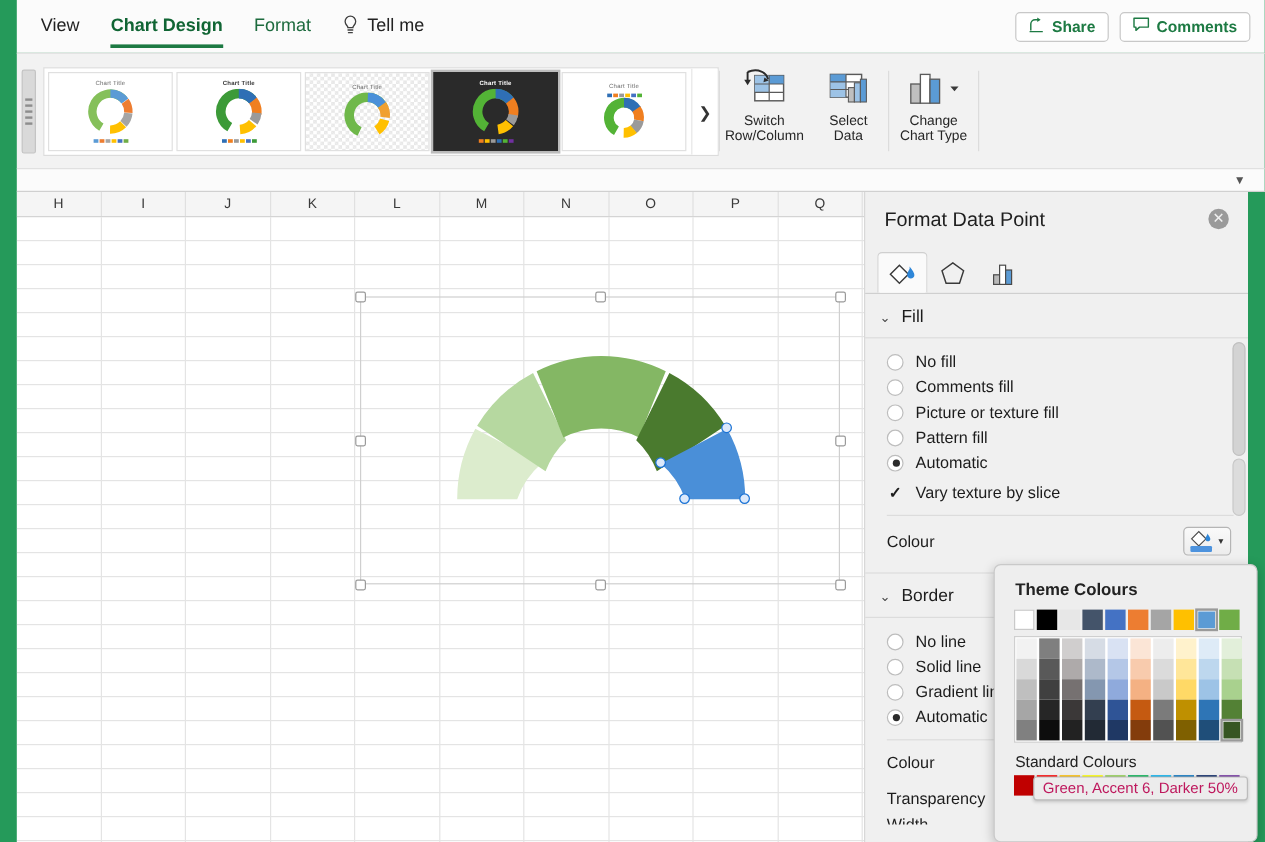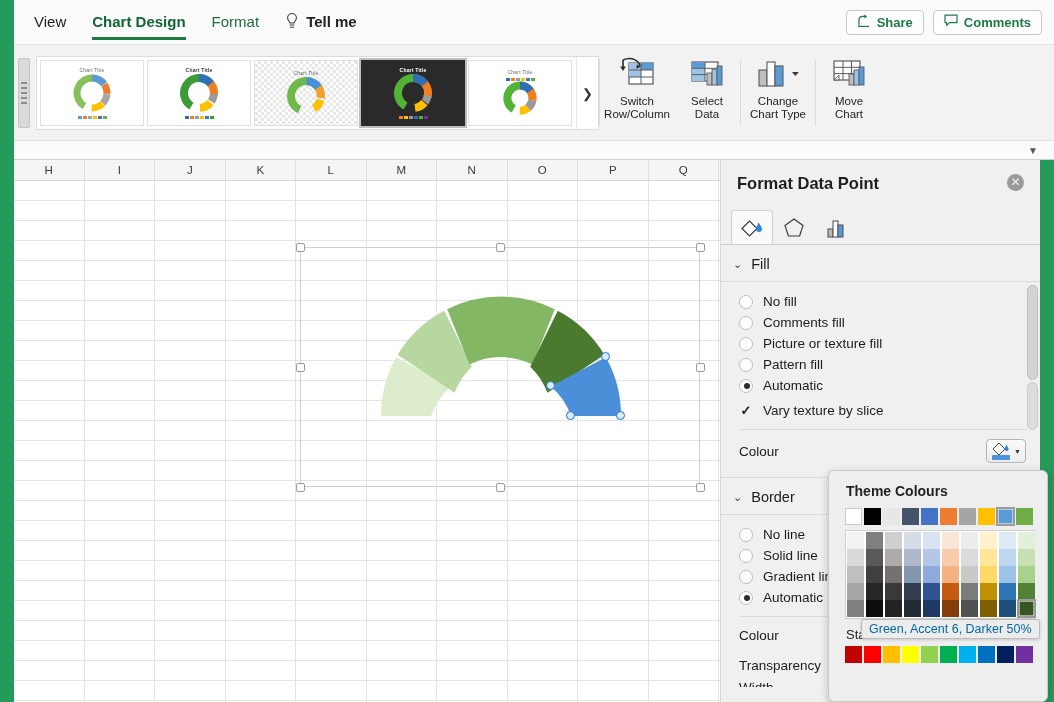--- a/index.html
+++ b/index.html
@@ -20,21 +20,21 @@
   .menu-item {
     font-size: 15px; color: #1d6b3e; padding: 0 0 2px 0; margin-right: 26px;
     position: relative; white-space: nowrap; cursor: default;
   }
   .menu-item.first { margin-left: 20px; color: #222; }
   .menu-item.active { color: #106534; font-weight: bold; }
   .menu-item.active::after {
     content: ""; position: absolute; left: 0; right: 0; bottom: -8px;
     height: 2.5px; background: #1d7a43;
   }
-  .tellme { display: flex; align-items: center; gap: 7px; color: #222; font-weight: bold; }
+  .tellme { display: flex; align-items: center; gap: 7px; color: #222; }
   .bulb { width: 14px; height: 18px; display: inline-block; position: relative; }
   .bulb svg { display: block; }
 
   .topright { margin-left: auto; display: flex; gap: 9px; padding-right: 12px; }
   .pillbtn {
     display: flex; align-items: center; gap: 6px;
     border: 1px solid #c8c8c8; border-radius: 4px; background: #fff;
     height: 25px; padding: 0 10px; font-size: 13px; font-weight: bold; color: #1d7a43;
     cursor: default;
   }
@@ -133,21 +133,21 @@
     position: absolute; width: 9px; height: 9px; border-radius: 50%;
     background: #dce9fb; border: 1.6px solid #1a72d4;
   }
 
   
   .panel {
     position: absolute; left: 720px; top: 160px; width: 320px; height: 542px;
     background: #f0f0f0; border-left: 1px solid #d8d8d8;
   }
   .panel-title {
-    font-size: 16.5px; font-weight: bold; color: #1e1e1e; padding: 14px 0 0 16px;
+    font-size: 16.5px; font-weight: normal; color: #1e1e1e; padding: 14px 0 0 16px;
   }
   .panel-close {
     position: absolute; right: 16px; top: 14px; width: 17px; height: 17px;
     border-radius: 50%; background: #9a9a9a; color: #f0f0f0;
     font-size: 12px; line-height: 17px; text-align: center; cursor: default;
     font-family: "Liberation Sans", sans-serif;
   }
   .panel-tabs {
     display: flex; align-items: flex-end; height: 38px; margin-top: 14px;
     border-bottom: 1px solid #cfcfcf; padding-left: 10px;
@@ -203,23 +203,23 @@
   .popup h4 { font-size: 14px; font-weight: bold; color: #222; padding: 12px 0 9px 17px; }
   .pal { padding-left: 16px; }
   .pal-row { display: flex; gap: 2px; }
   .sw { width: 17px; height: 17px; display: block; }
   .pal-main { border: 1px solid #cfcfcf; padding: 1px; background:#fff; display:flex; gap:2px; width:190px; }
   .pal-col { display: flex; flex-direction: column; }
   .pal-col .sw { height: 17px; }
   .sw-sel { outline: 2px solid #9a9a9a; outline-offset: -1px; box-shadow: inset 0 0 0 1.5px #fff; }
   .std-label { font-size: 13px; color: #222; padding: 8px 0 4px 17px; }
   .tooltip {
-    position: absolute; left: 32px; top: 148px; background: #ececec;
+    position: absolute; left: 32px; top: 176px; background: #ececec;
     border: 1px solid #bcbcbc; border-radius: 3px; padding: 2px 7px;
-    font-size: 12.5px; color: #0369a1; white-space: nowrap;
+    font-size: 12.5px; color: #be185d; white-space: nowrap;
     box-shadow: 0 1px 3px rgba(0,0,0,.18);
   }
 
   
   .pscroll {
     position: absolute; right: 2px; top: 125px; width: 11px; height: 95px;
     background: #d3d3d3; border-radius: 6px; border: 1px solid #c0c0c0;
   }
   .pscroll2 {
     position: absolute; right: 2px; top: 222px; width: 11px; height: 48px;
@@ -428,36 +428,20 @@
             <path d="M41 15l3.4 4 3.4-4z" fill="#3a3a3a"></path>
           </svg>
         </span>
         <span>Change</span>
         <span>Chart Type</span>
       </div>
     </div>
 
     <div class="rib-sep"></div>
 
-    <div class="rib-group">
-      <div class="rib-btn">
-        <span class="ico">
-          <svg width="40" height="34" viewBox="0 0 40 34">
-            <rect x="5" y="4" width="26" height="19" fill="#fff" stroke="#5a5a5a" stroke-width="1.2"></rect>
-            <path d="M5 10.3h26M5 16.6h26M14 4v19M22.5 4v19" stroke="#5a5a5a" stroke-width="1"></path>
-            <path d="M5 23l5-5v5z" fill="#f0f0f0" stroke="#5a5a5a" stroke-width=".9"></path>
-            <rect x="20" y="17" width="5" height="11" fill="#bfbfbf" stroke="#5a5a5a" stroke-width=".9"></rect>
-            <rect x="25" y="13" width="5" height="15" fill="#9dc3e6" stroke="#5a5a5a" stroke-width=".9"></rect>
-            <rect x="30" y="10" width="5" height="18" fill="#5b9bd5" stroke="#5a5a5a" stroke-width=".9"></rect>
-          </svg>
-        </span>
-        <span>Move</span>
-        <span>Chart</span>
-      </div>
-    </div>
   </div>
 
   <div class="collapse-bar">
     <span class="chev">▼</span>
   </div>
 
   <div class="sheet">
     <div class="colhead">
       <div>H</div>
       <div>I</div>

